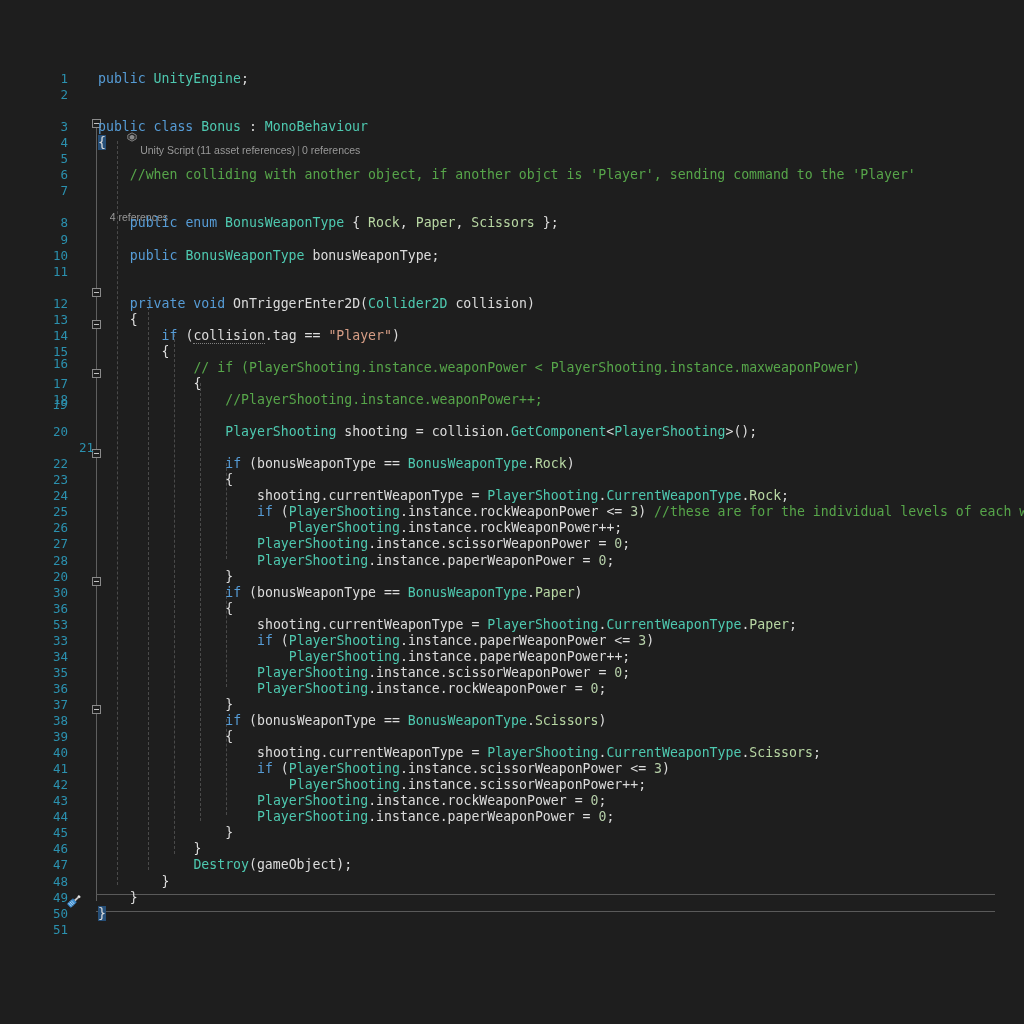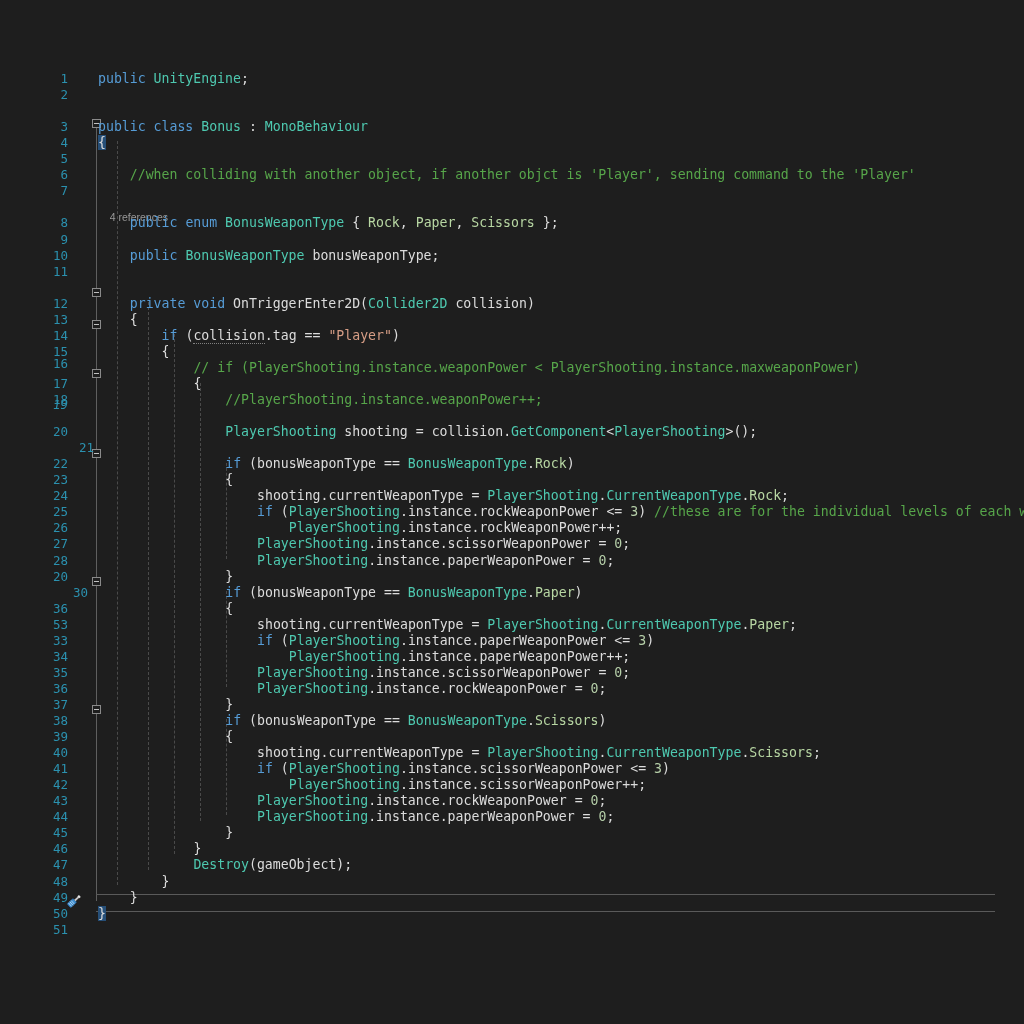--- a/index.html
+++ b/index.html
@@ -200,21 +200,21 @@
       <div class="lineno" style="top: 424.1px;">20</div>
       <div class="lineno" style="top: 440.15px; margin-left: 26px;">21</div>
       <div class="lineno" style="top: 456.2px;">22</div>
       <div class="lineno" style="top: 472.25px;">23</div>
       <div class="lineno" style="top: 488.3px;">24</div>
       <div class="lineno" style="top: 504.35px;">25</div>
       <div class="lineno" style="top: 520.4px;">26</div>
       <div class="lineno" style="top: 536.45px;">27</div>
       <div class="lineno" style="top: 552.5px;">28</div>
       <div class="lineno" style="top: 568.55px;">20</div>
-      <div class="lineno" style="top: 584.6px; padding-left: 20px;">30</div>
+      <div class="lineno" style="top: 584.6px;">30</div>
       <div class="lineno" style="top: 600.65px;">36</div>
       <div class="lineno" style="top: 616.7px;">53</div>
       <div class="lineno" style="top: 632.75px;">33</div>
       <div class="lineno" style="top: 648.8px;">34</div>
       <div class="lineno" style="top: 664.85px;">35</div>
       <div class="lineno" style="top: 680.9px;">36</div>
       <div class="lineno" style="top: 696.95px;">37</div>
       <div class="lineno" style="top: 713px;">38</div>
       <div class="lineno" style="top: 729.05px;">39</div>
       <div class="lineno" style="top: 745.1px;">40</div>
@@ -224,20 +224,28 @@
       <div class="lineno" style="top: 809.3px;">44</div>
       <div class="lineno" style="top: 825.35px;">45</div>
       <div class="lineno" style="top: 841.4px;">46</div>
       <div class="lineno" style="top: 857.45px;">47</div>
       <div class="lineno" style="top: 873.5px;">48</div>
       <div class="lineno" style="top: 889.55px;">49</div>
       <div class="lineno" style="top: 905.6px;">50</div>
       <div class="lineno" style="top: 921.65px;">51</div>
     </div>
 
+  <div class="codelens" style="top:103px;">
+    <span class="cl-icon">
+      <svg width="10" height="10" viewBox="0 0 12 12">
+        <polygon points="6,1 11,3.7 11,8.3 6,11 1,8.3 1,3.7" fill="none" stroke="#9a9a9a" stroke-width="1"></polygon>
+        <polygon points="6,3.2 8.9,4.8 8.9,7.8 6,9.4 3.1,7.8 3.1,4.8" fill="#8a8a8a"></polygon>
+      </svg>
+    </span><span>Unity Script (11 asset references)</span><span class="sep">|</span><span>0 references</span>
+  </div>
 
   <div class="codelens" style="top:196px;">
     <span>4 references</span>
   </div>
 
 
   <div id="codelines">
       <div class="codetext" style="top: 71px; left: 98px;"><span class="kw">public</span> <span class="type">UnityEngine</span>;</div>
       <div class="codetext" style="top: 119.15px; left: 98px;"><span class="kw">public</span> <span class="kw">class</span> <span class="type">Bonus</span> : <span class="type">MonoBehaviour</span></div>
       <div class="codetext" style="top: 135.2px; left: 98px;"><span class="bracehl">{</span></div>

